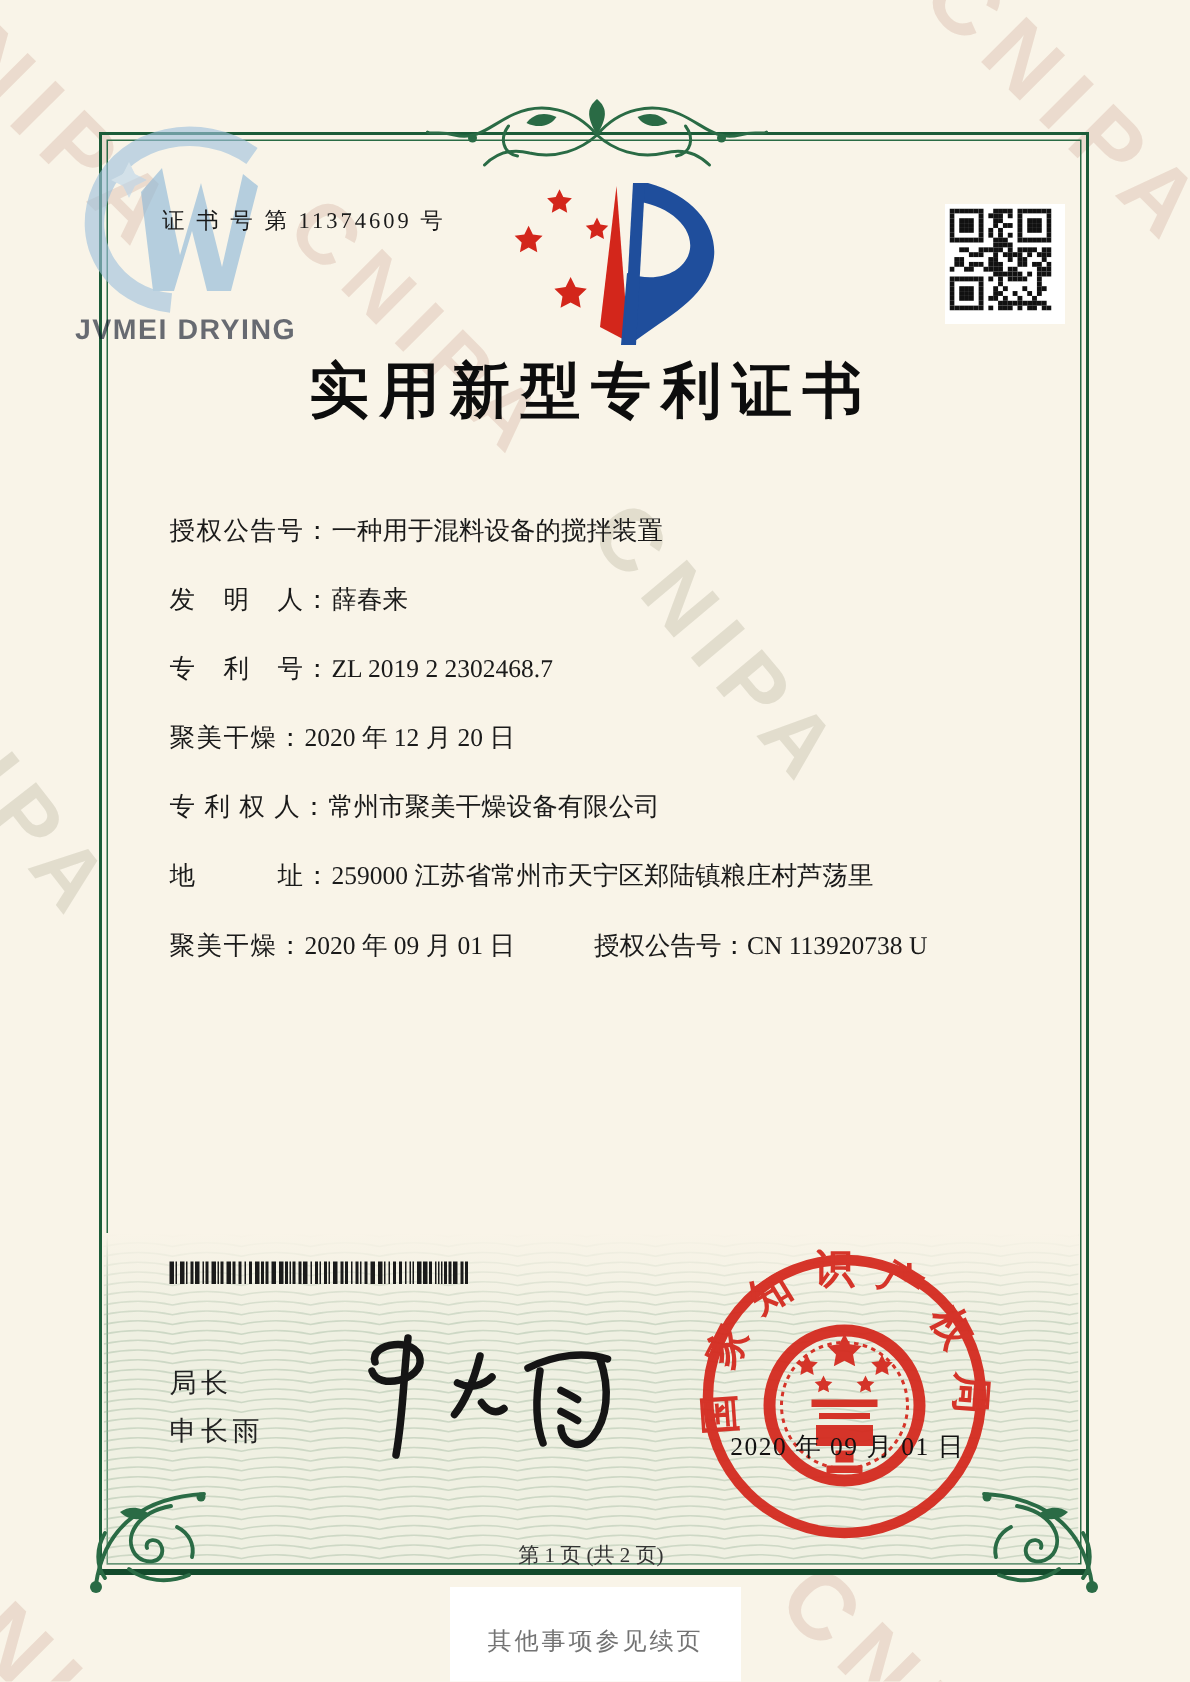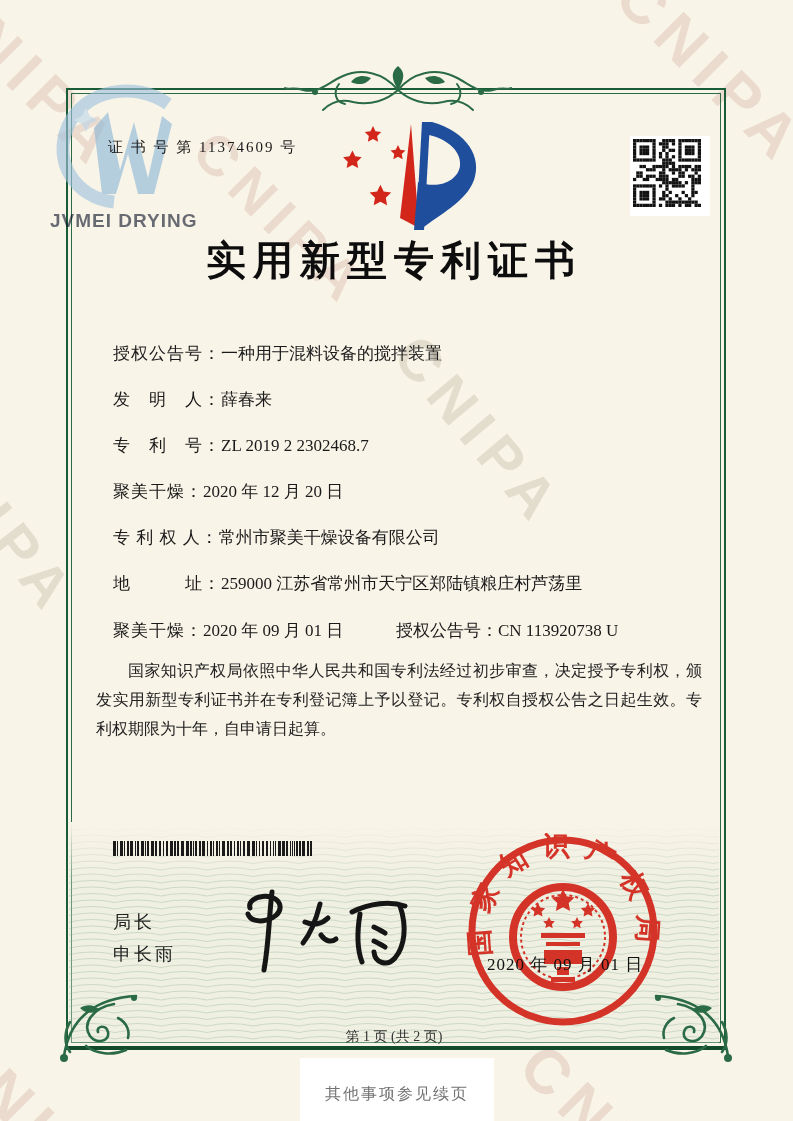--- a/index.html
+++ b/index.html
@@ -462,21 +462,20 @@
 <div class="field" style="top:342px;"><span class="lab">授权公告号：</span><span>一种用于混料设备的搅拌装置</span></div>
 <div class="field" style="top:388px;"><span class="lab">发　明　人：</span><span>薛春来</span></div>
 <div class="field" style="top:434px;"><span class="lab">专　利　号：</span><span>ZL 2019 2 2302468.7</span></div>
 <div class="field" style="top:480px;"><span class="lab">聚美干燥：</span><span>2020 年 12 月 20 日</span></div>
 <div class="field" style="top:526px;"><span class="lab">专 利 权 人：</span><span>常州市聚美干燥设备有限公司</span></div>
 <div class="field" style="top:572px;"><span class="lab">地　　　址：</span><span>259000 江苏省常州市天宁区郑陆镇粮庄村芦荡里</span></div>
 <div class="field" style="top:619px;"><span class="lab">聚美干燥：</span><span>2020 年 09 月 01 日</span></div>
 <div class="grant-no" style="top:619px;"><span class="lab">授权公告号：</span><span>CN 113920738 U</span></div>
 
 <div class="paras">
-  <p>国家知识产权局依照中华人民共和国专利法经过初步审查，决定授予专利权，颁发实用新型专利证书并在专利登记簿上予以登记。专利权自授权公告之日起生效。专利权期限为十年，自申请日起算。</p>
 </div>
 
 <div class="barcode" id="barcode">
     <div style="width: 3px;"></div>
     <span style="width: 1px; display: inline-block;"></span>
     <div style="width: 1px;"></div>
     <span style="width: 2px; display: inline-block;"></span>
     <div style="width: 3px;"></div>
     <span style="width: 1px; display: inline-block;"></span>
     <div style="width: 1px;"></div>

